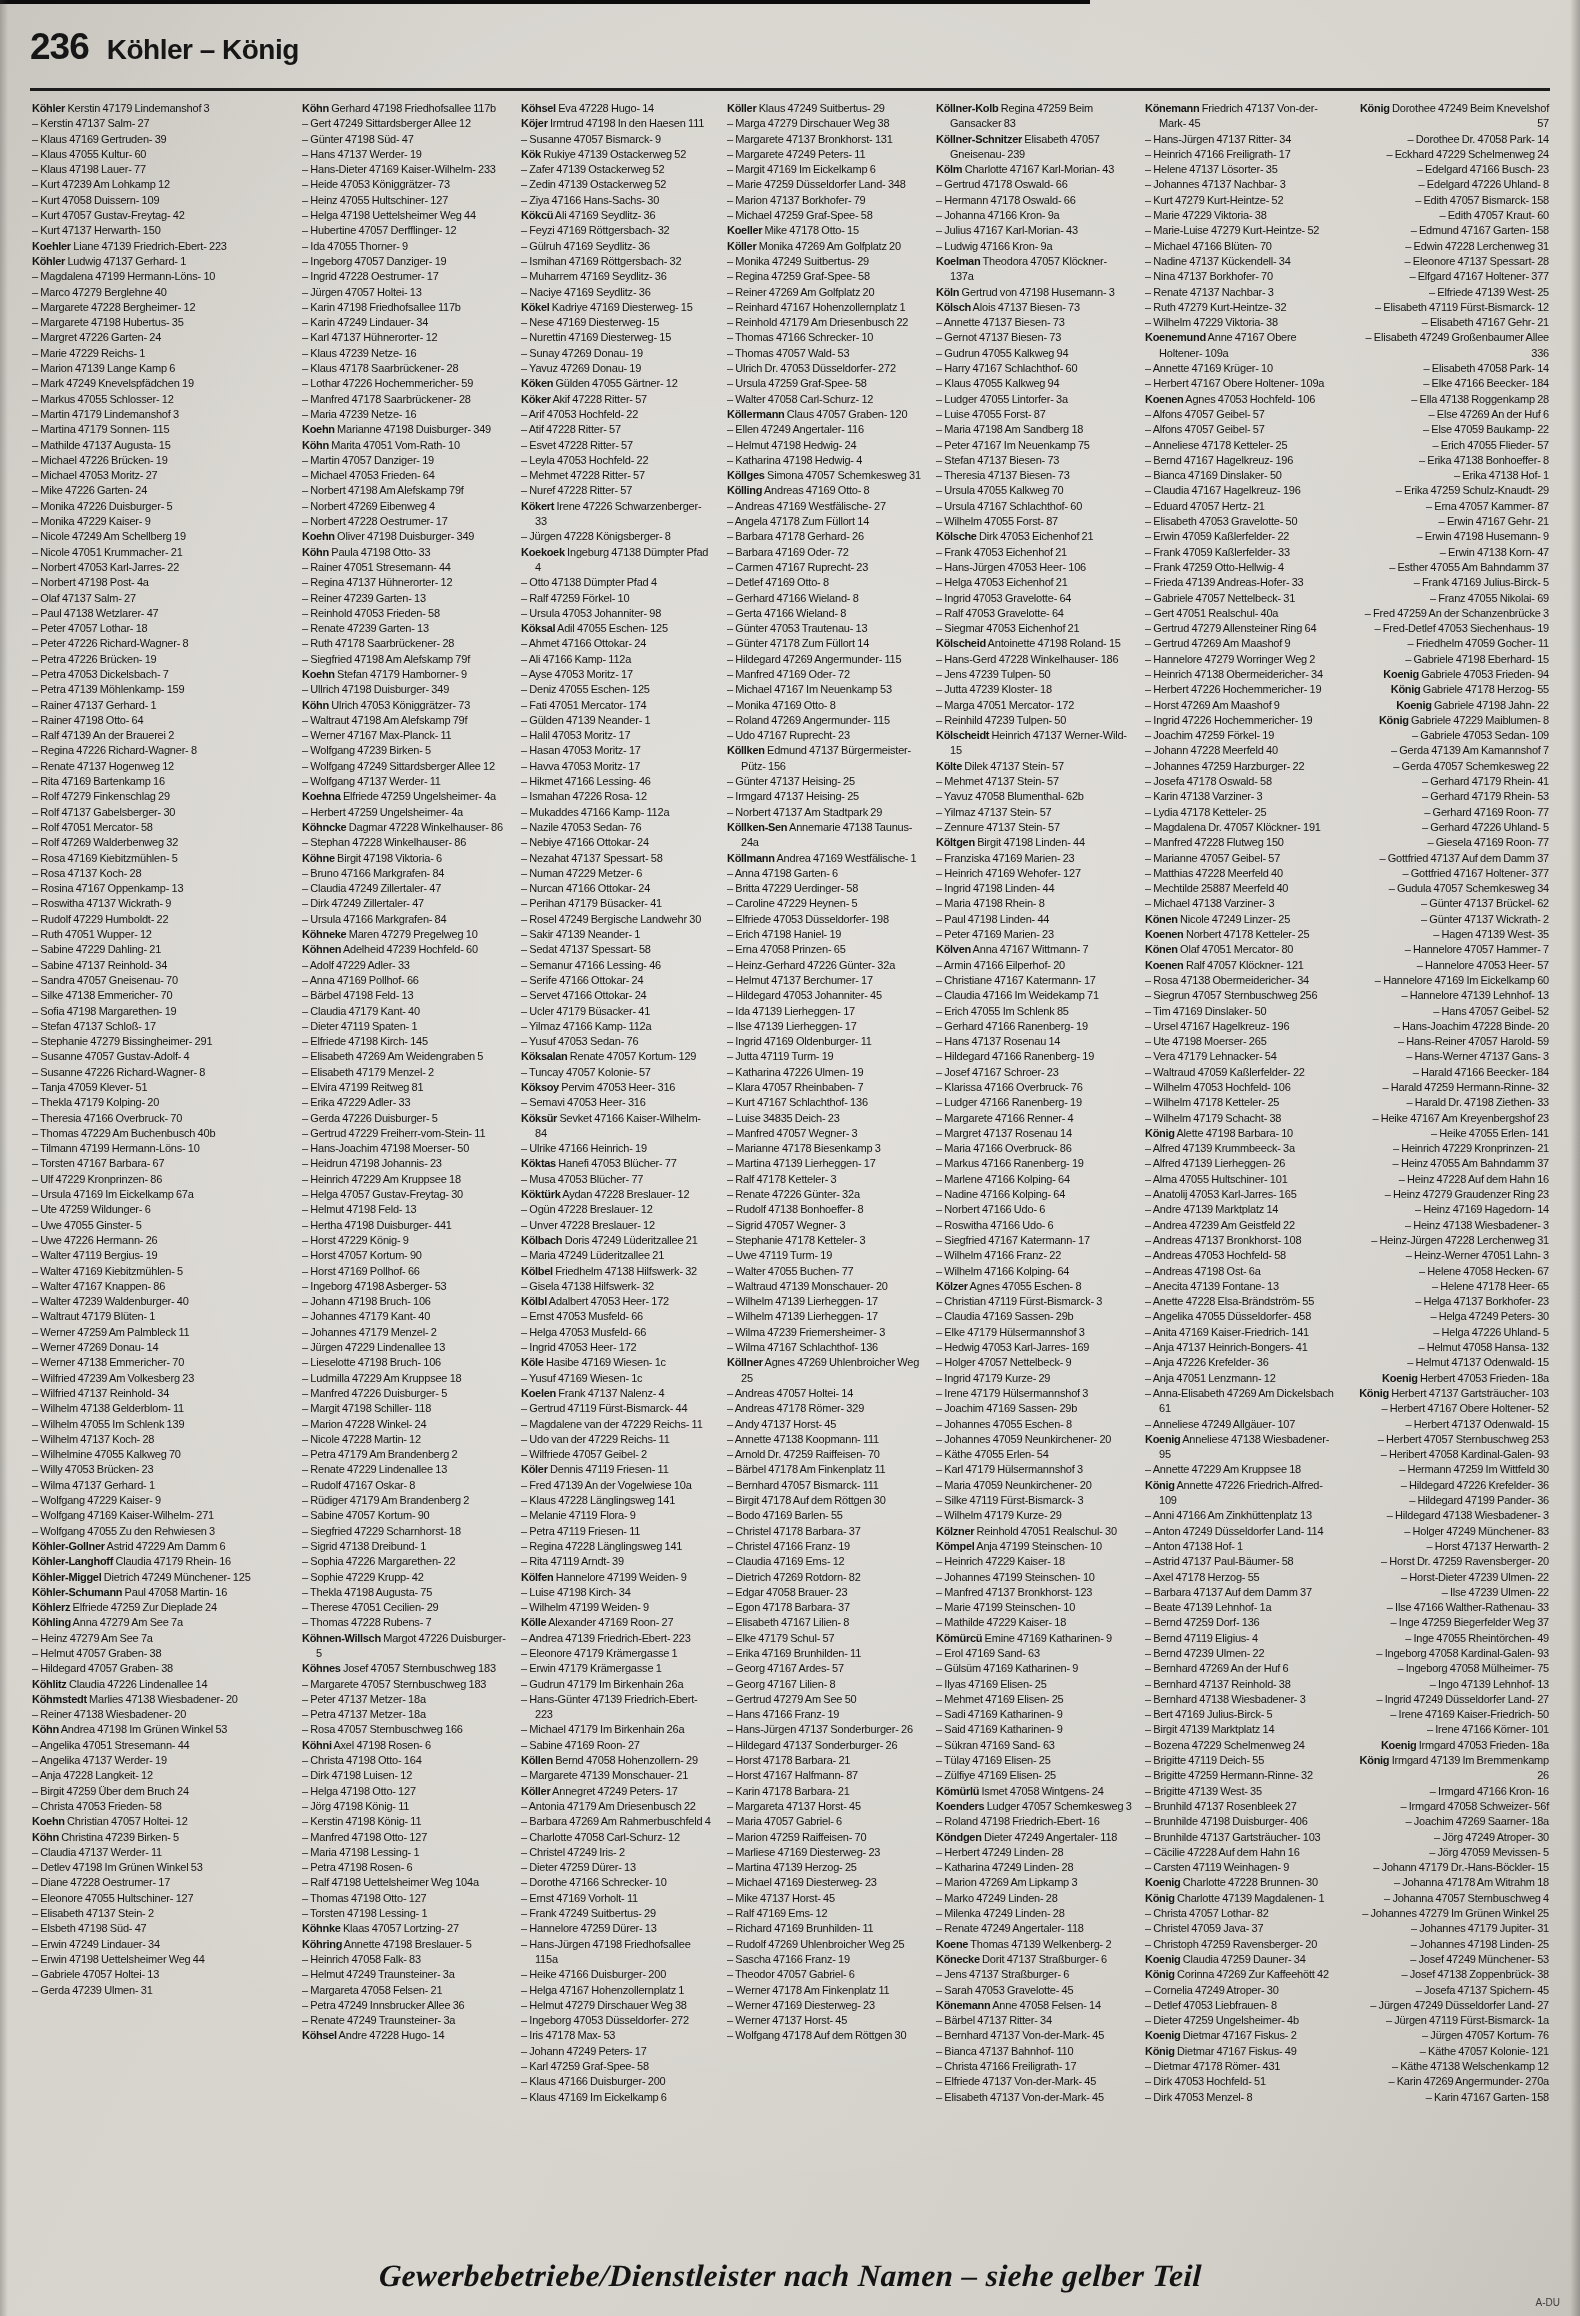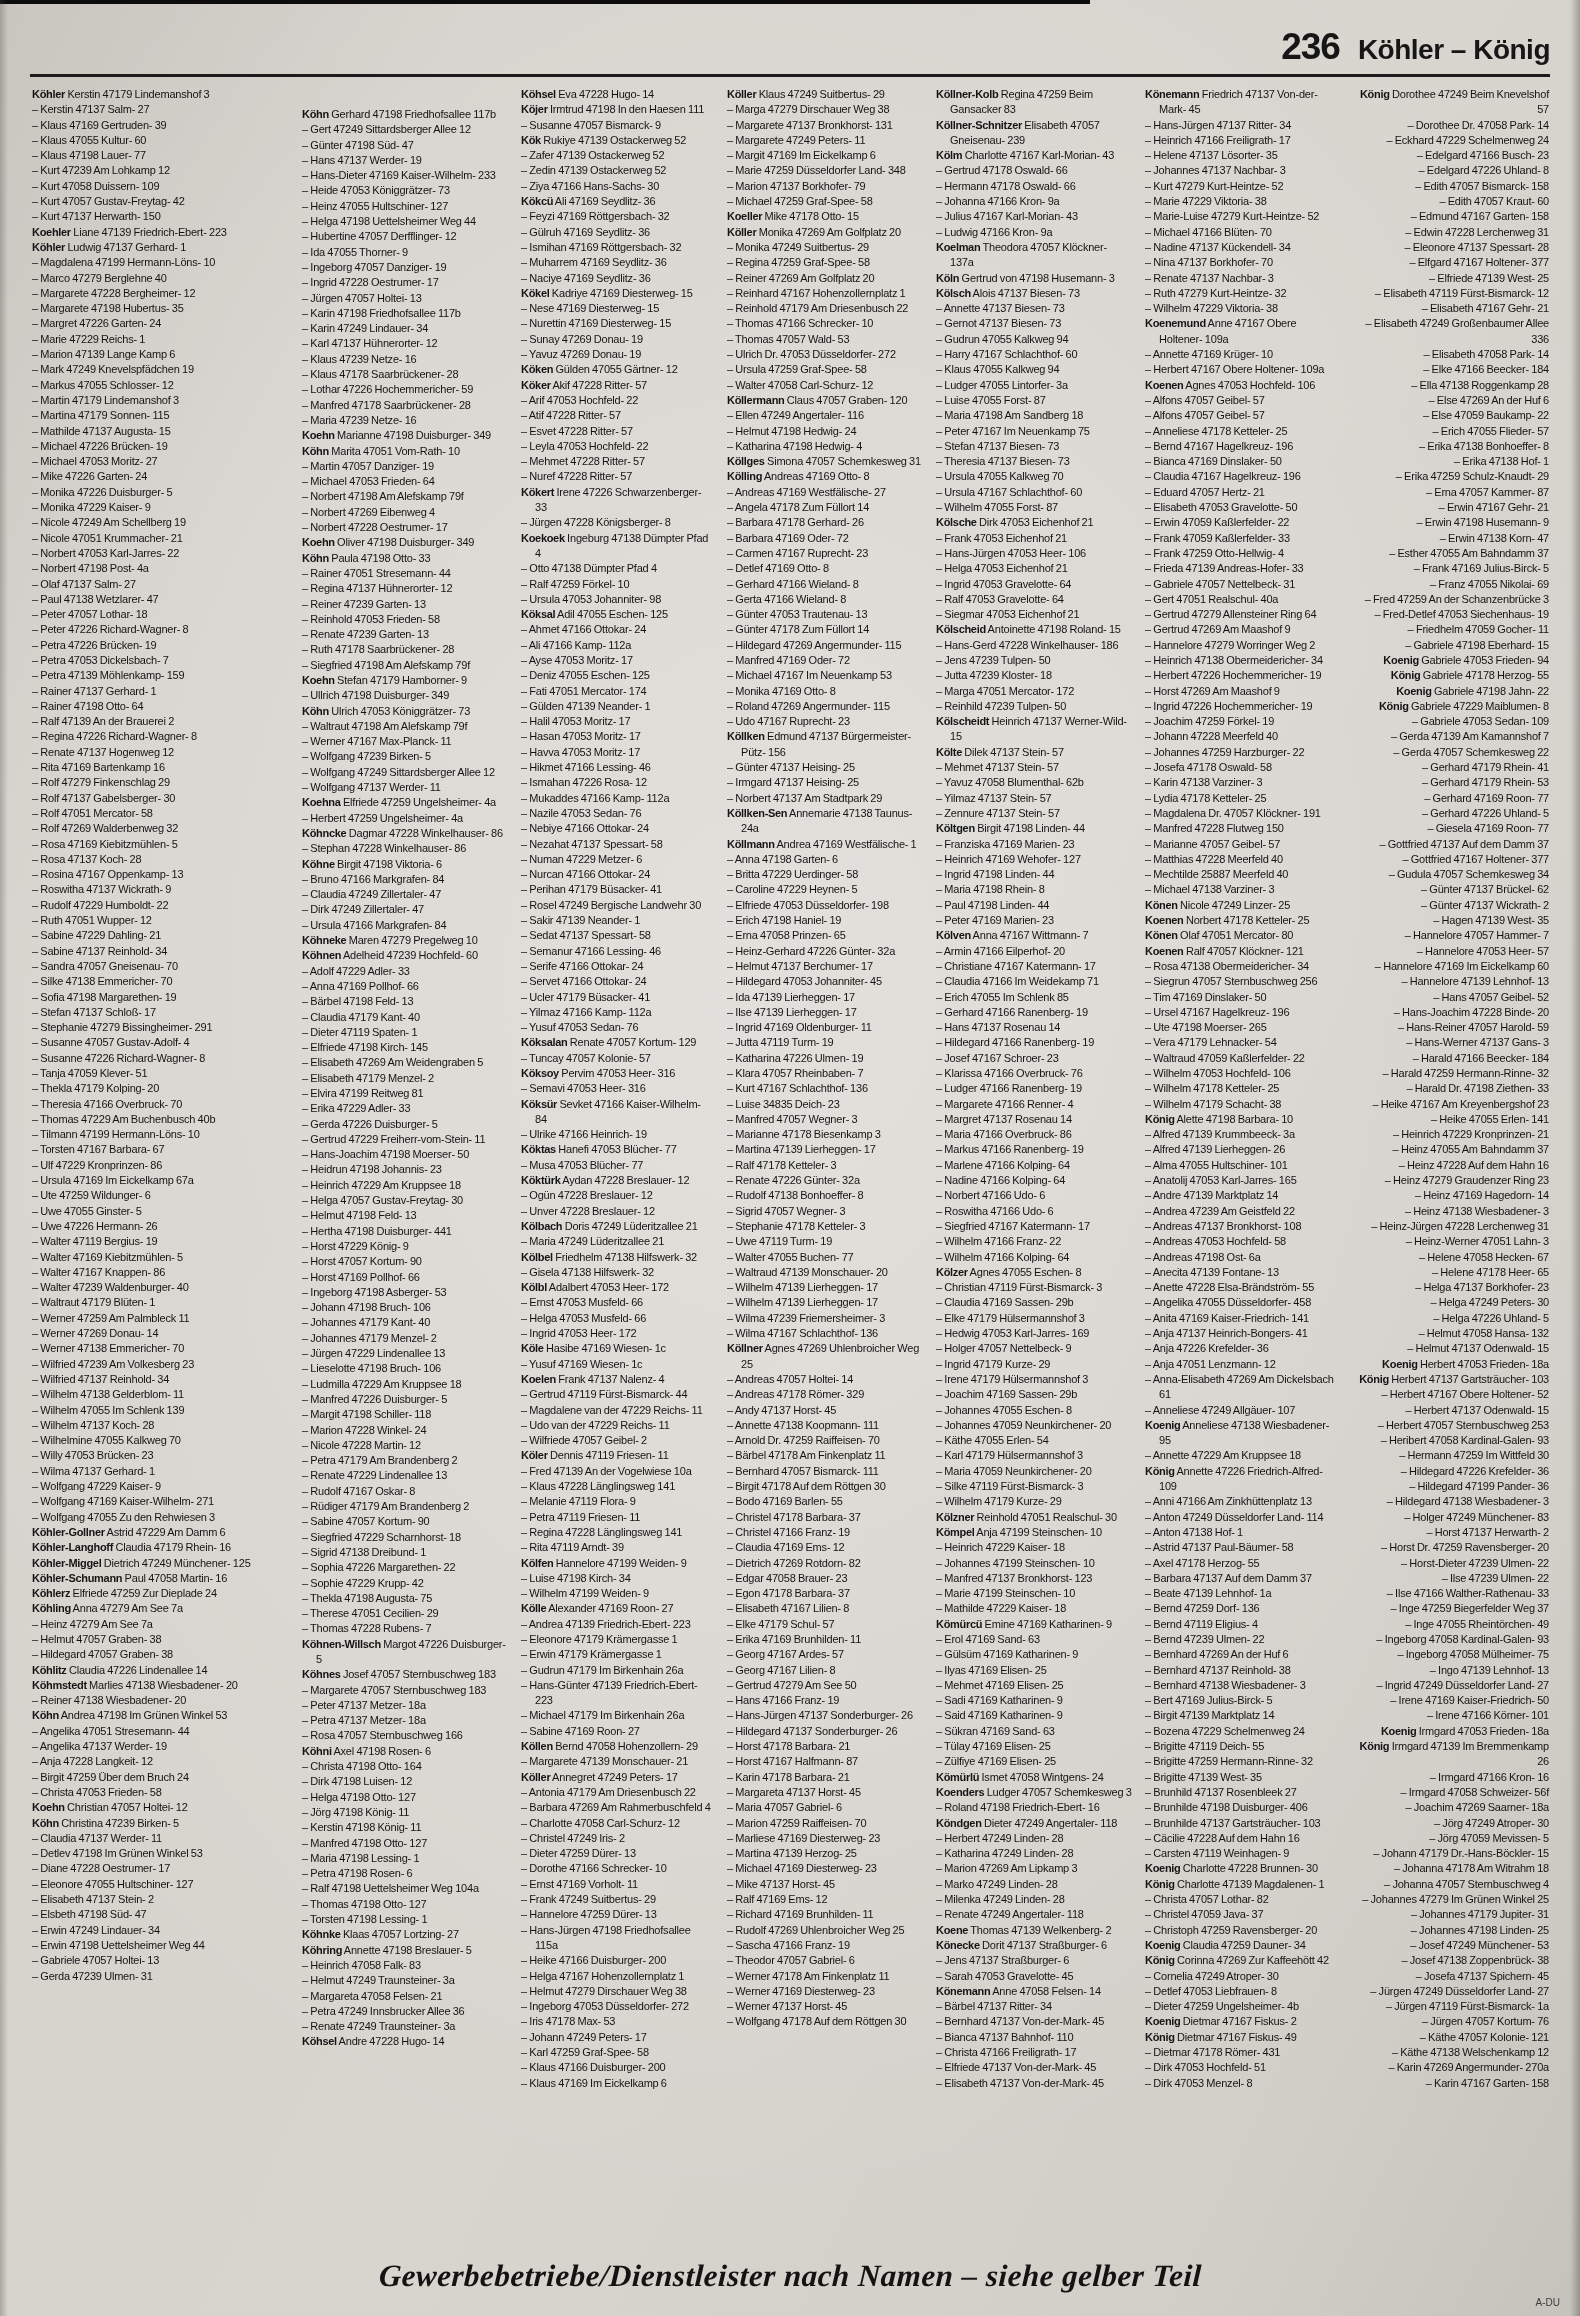--- a/index.html
+++ b/index.html
@@ -13,32 +13,32 @@
   
   .edge-top{position:absolute;top:0;left:0;width:69%;height:4px;background:#0c0c0c;}
   .edge-right{position:absolute;top:0;right:0;width:10px;height:100%;
     background:linear-gradient(to left,rgba(60,58,54,.35),rgba(0,0,0,0));}
   .edge-left{position:absolute;top:0;left:0;width:8px;height:100%;
     background:linear-gradient(to right,rgba(70,68,64,.30),rgba(0,0,0,0));}
 
   .page{position:absolute;left:30px;top:26px;width:1520px;}
 
   header{display:flex;justify-content:space-between;align-items:flex-end;
-    padding-bottom:6px;border-bottom:3px solid #1c1c1c;flex-direction:column;}
+    padding-bottom:20px;border-bottom:3px solid #1c1c1c;}
   .h-left{display:flex;align-items:baseline;gap:18px;}
   .page-num{font-size:37px;font-weight:700;letter-spacing:-1px;}
   .page-range{font-size:28px;font-weight:700;letter-spacing:-0.5px;}
   .h-right{text-align:right;font-weight:700;line-height:31px;}
   .h-right .l1{font-size:28px;}
   .h-right .l2{font-size:26px;}
 
   .cols{display:flex;margin-top:10px;align-items:flex-start;}
   .col{box-sizing:border-box;padding-right:13px;flex:0 0 auto;}
   .col:nth-child(1){width:272px;padding-left:2px;}
-  .col:nth-child(2){width:219px;margin-top:20px;}
+  .col:nth-child(2){width:219px;}
   .col:nth-child(3){width:206px;}
   .col:nth-child(4){width:209px;}
   .col:nth-child(5){width:209px;}
   .col:nth-child(6){width:209px;}
   .col:nth-child(7){width:197px;padding-right:2px;text-align:right;}
 
   .entry{margin:0;font-size:11px;line-height:15.3px;letter-spacing:-0.2px;
     padding-left:14px;text-indent:-14px;word-spacing:-0.5px;color:#141414;}
   .entry b{font-weight:700;letter-spacing:-0.3px;}
 

